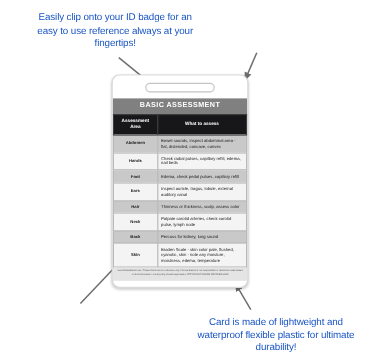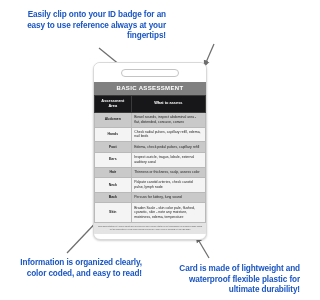--- a/index.html
+++ b/index.html
@@ -9,22 +9,22 @@
     font-family:"Liberation Sans", sans-serif;
     overflow:hidden;
     position:relative;
   }
   .stage{position:absolute;left:0;top:0;width:300px;height:300px;}
 
   
   .callout{
     position:absolute;
     color:#1a56c4;
-    font-weight:bold;
-    text-align:right;
+    font-weight:normal;
+    text-align:center;
     line-height:1.28;
     letter-spacing:-0.1px;
     -webkit-font-smoothing:none;
   }
   #cal-clip{left:26px;top:10px;width:140px;font-size:8.2px;}
   #cal-packed{left:170px;top:18px;width:124px;font-size:8.2px;}
   #cal-organized{left:18px;top:258px;width:124px;font-size:8.2px;}
   #cal-durable{left:160px;top:264px;width:140px;font-size:8.2px;}
 
   
@@ -104,21 +104,20 @@
   }
 </style>
 </head>
 <body>
 
 <div class="stage">
 
   <div class="callout" id="cal-clip">Easily clip onto your ID badge for an easy to use reference always at your fingertips!</div>
 
 
-  <div class="callout" id="cal-organized">Information is organized clearly, color coded, and easy to read!</div>
 
   <div class="callout" id="cal-durable">Card is made of lightweight and waterproof flexible plastic for ultimate durability!</div>
 
   <svg class="arrow" style="left:0;top:0;width:300px;height:300px;" viewBox="0 0 300 300">
     <defs>
       <marker id="ah" markerWidth="7" markerHeight="7" refX="5.4" refY="3" orient="auto" markerUnits="strokeWidth">
         <path d="M0,0.6 L6,3 L0,5.4 z" fill="#6e6e6e"></path>
       </marker>
     </defs>
 

